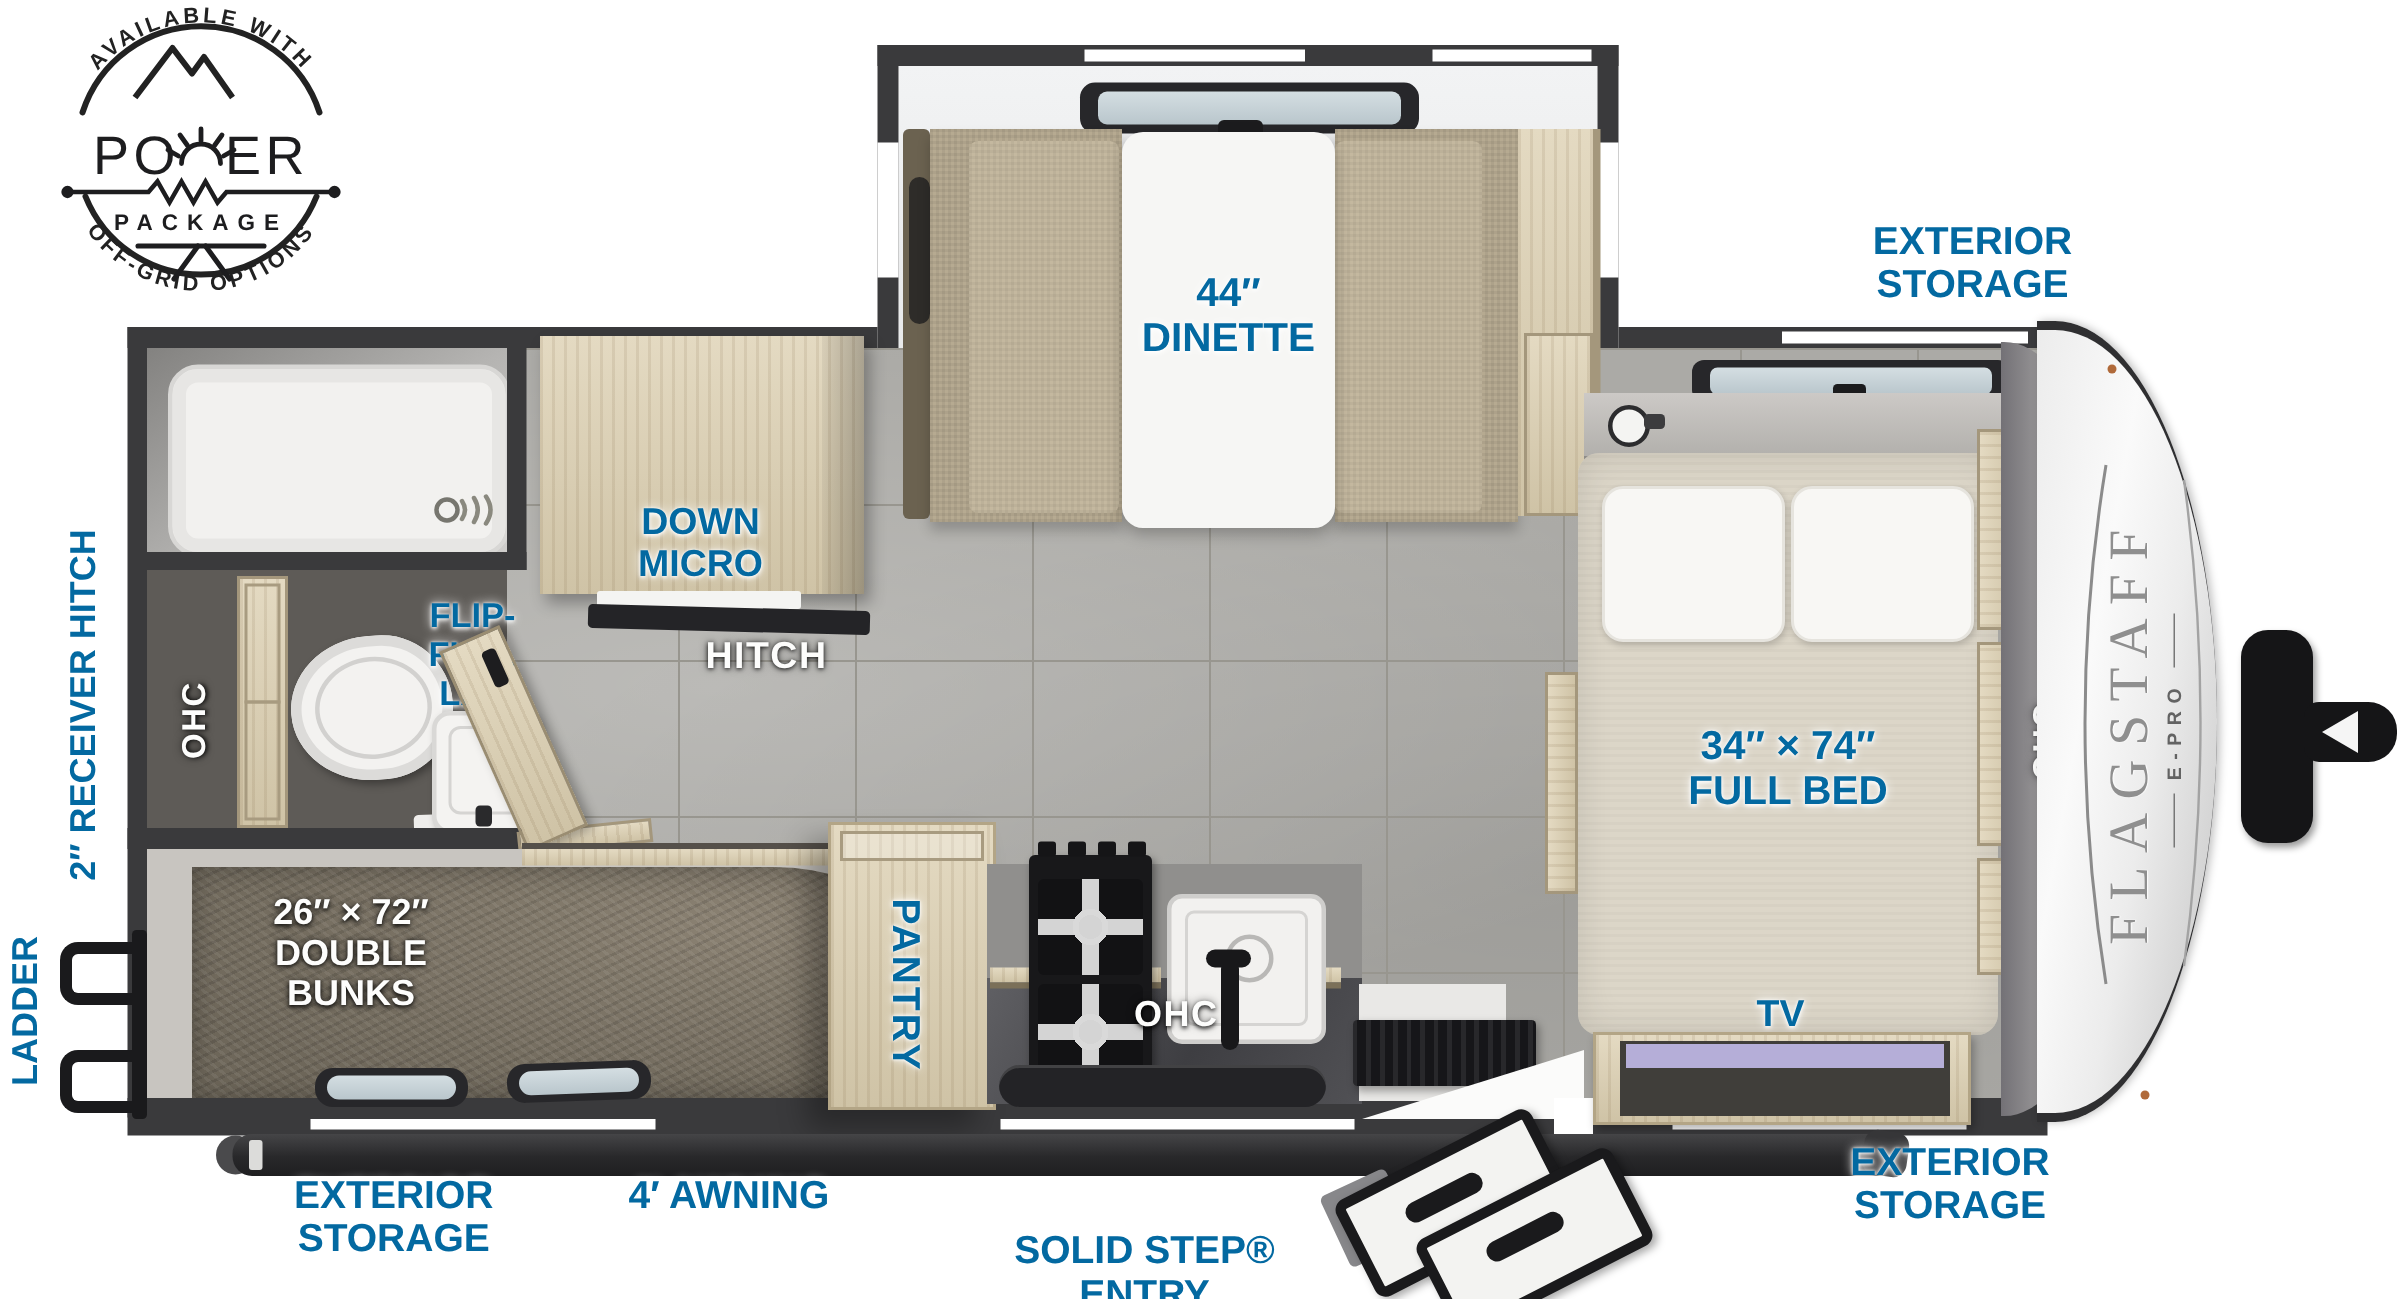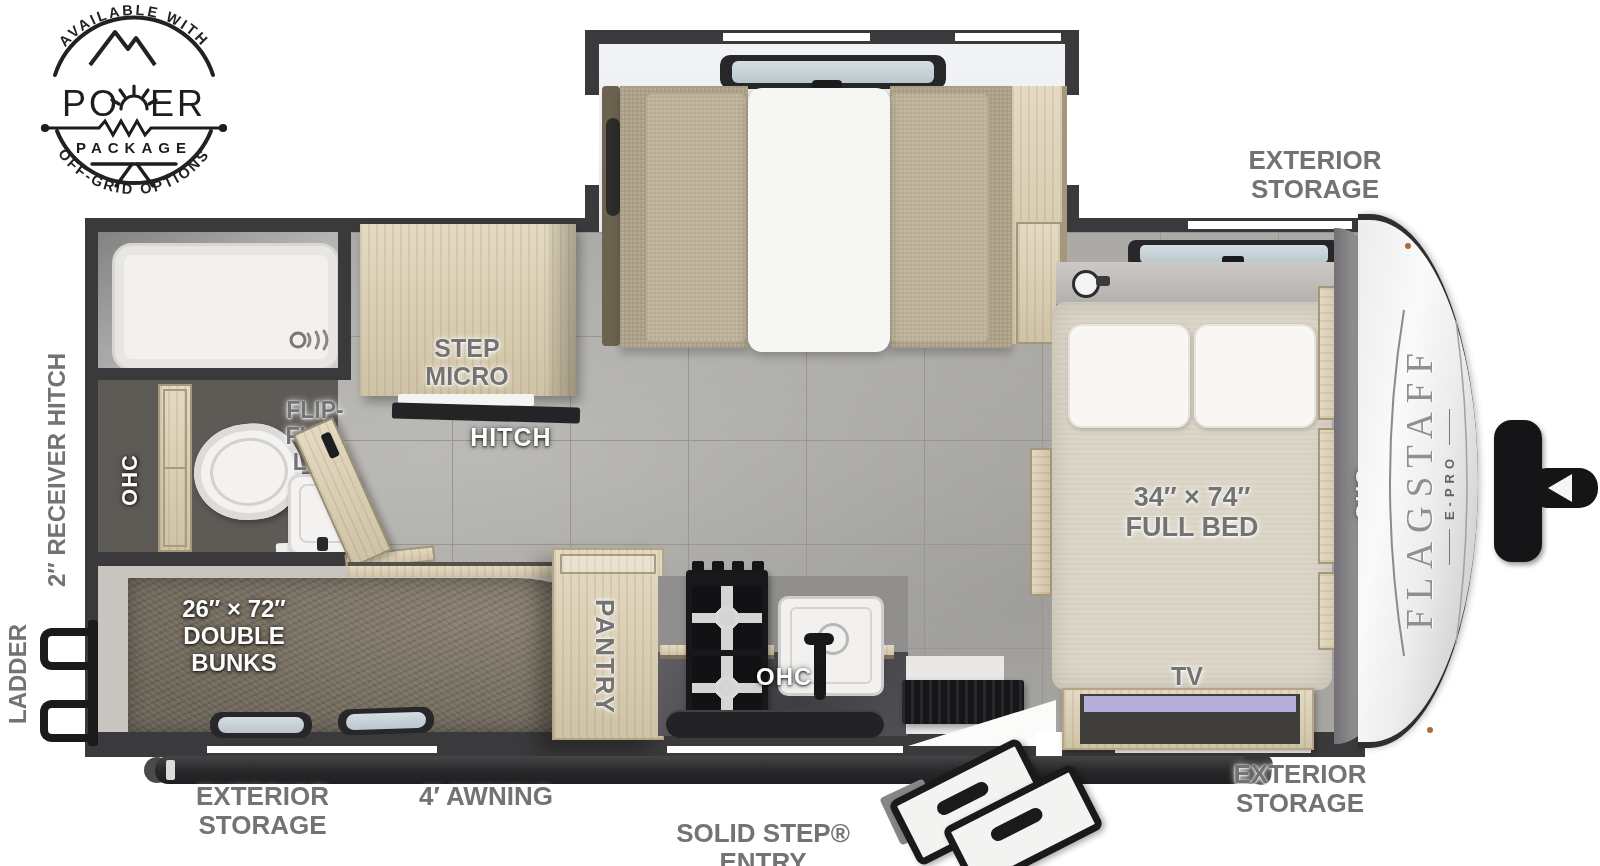--- a/index.html
+++ b/index.html
@@ -27,21 +27,21 @@
       #b6aa91;}
   .cushion{background:
       repeating-linear-gradient(0deg, rgba(0,0,0,.04) 0 2px, transparent 2px 4px),
       repeating-linear-gradient(90deg, rgba(0,0,0,.04) 0 2px, transparent 2px 4px),
       #c4b89f; border-radius:6px;}
   .carpet{background:
       repeating-linear-gradient(38deg, rgba(255,255,255,.06) 0 2px, transparent 2px 5px),
       repeating-linear-gradient(-25deg, rgba(0,0,0,.10) 0 2px, transparent 2px 6px),
       radial-gradient(ellipse at 70% 25%, #8a8172, #6e675a 80%);}
   .lbl{font-weight:700;text-align:center;white-space:pre-line;line-height:1.12;}
-  .lbl-black{color:#737373;text-shadow:0 0 7px rgba(255,255,255,.95),0 1px 3px rgba(255,255,255,.9),0 0 2px rgba(255,255,255,.9);}
+  .lbl-black{color:#0369a1;text-shadow:0 0 7px rgba(255,255,255,.95),0 1px 3px rgba(255,255,255,.9),0 0 2px rgba(255,255,255,.9);}
   .lbl-white{color:#fdfdfc;text-shadow:0 1px 3px rgba(0,0,0,.85),0 0 6px rgba(0,0,0,.5);}
   .rot-ccw{transform:translate(-50%,-50%) rotate(-90deg);white-space:nowrap;}
   .vtext{writing-mode:vertical-rl;white-space:nowrap;}
   .glass{background:linear-gradient(180deg,#d4dee2,#b9c6cc);}
   .winframe{background:#27272a;border-radius:10px;}
   .burner{position:absolute;border-radius:4px;
     background:
       radial-gradient(circle at 50% 50%, transparent 0 8px, #d9d9d9 8px 12px, transparent 12px),
       linear-gradient(transparent 42%, #d4d4d4 42% 58%, transparent 58%),
       linear-gradient(90deg, transparent 42%, #d4d4d4 42% 58%, transparent 58%),
@@ -117,20 +117,22 @@
 
   <div class="abs" style="left:602px;top:86px;width:18px;height:260px;background:#6b6250;border-radius:4px;"></div>
   <div class="abs" style="left:606px;top:118px;width:14px;height:98px;background:#2e2c29;border-radius:7px;"></div>
   <div class="abs fabric" style="left:620px;top:86px;width:128px;height:262px;box-shadow:0 6px 8px rgba(0,0,0,.2);"></div>
   <div class="abs cushion" style="left:646px;top:94px;width:100px;height:248px;"></div>
   <div class="abs fabric" style="left:890px;top:86px;width:122px;height:262px;box-shadow:0 6px 8px rgba(0,0,0,.2);"></div>
   <div class="abs cushion" style="left:890px;top:94px;width:98px;height:248px;"></div>
   <div class="abs wood" style="left:1012px;top:86px;width:50px;height:258px;border-right:5px solid #a4977c;"></div>
 
   <div class="abs" style="left:748px;top:88px;width:142px;height:264px;background:#f6f6f4;border-radius:14px;box-shadow:0 4px 10px rgba(0,0,0,.25);"></div>
+  <div class="abs lbl lbl-black" style="left:729px;top:180px;width:180px;font-size:27px;">44″
+DINETTE</div>
 
   <div class="abs" style="left:98px;top:232px;width:240px;height:138px;background:linear-gradient(145deg,#838280,#b5b4b2 55%,#cfcecc);"></div>
   <div class="abs" style="left:112px;top:243px;width:222px;height:122px;background:#f2f1ef;border:3px solid #d8d7d5;border-radius:20px;box-shadow:inset 0 0 0 9px rgba(0,0,0,.045);"></div>
   <svg class="abs" style="left:286px;top:326px;" width="52" height="42" viewBox="0 0 52 42">
     <circle cx="12" cy="14" r="7" fill="none" stroke="#77766f" stroke-width="3"></circle>
     <path d="M 22 8 q 4 6 0 12 M 30 6 q 5 8 0 16 M 38 5 q 6 9 0 18" fill="none" stroke="#8a897f" stroke-width="3" stroke-linecap="round"></path>
   </svg>
   <div class="abs wall" style="left:98px;top:368px;width:253px;height:12px;"></div>
   <div class="abs wall" style="left:338px;top:218px;width:13px;height:162px;"></div>
   <div class="abs" style="left:98px;top:380px;width:240px;height:174px;background:radial-gradient(ellipse at 55% 45%, #656california, #5e5b57 0%, #4f4c48 90%);background-color:#5e5b57;"></div>
@@ -151,21 +153,21 @@
 FULL
 LAV</div>
   <div class="abs wall" style="left:85px;top:552px;width:265px;height:14px;"></div>
   <div class="abs wood" style="left:345px;top:550px;width:90px;height:16px;transform:rotate(-6deg);border:2px solid #a4977c;box-sizing:border-box;"></div>
   <div class="abs wood" style="left:352px;top:422px;width:44px;height:146px;transform:rotate(-24deg);transform-origin:0 100%;border:2px solid #9a8d72;box-sizing:border-box;box-shadow:3px 3px 7px rgba(0,0,0,.3);">
     <div style="position:absolute;right:7px;top:10px;width:10px;height:26px;background:#1d1d1f;border-radius:3px;"></div>
   </div>
 
   <div class="abs wood" style="left:360px;top:224px;width:216px;height:172px;box-shadow:4px 6px 10px rgba(0,0,0,.3);"></div>
   <div class="abs" style="left:548px;top:224px;width:28px;height:172px;background:linear-gradient(90deg,rgba(0,0,0,.05),rgba(0,0,0,.25));"></div>
-  <div class="abs lbl lbl-black" style="left:377px;top:334px;width:180px;font-size:25px;">STEP
+  <div class="abs lbl lbl-black" style="left:377px;top:334px;width:180px;font-size:25px;">DOWN
 MICRO</div>
   <div class="abs" style="left:398px;top:394px;width:136px;height:12px;background:#f4f4f2;border-radius:2px;"></div>
   <div class="abs" style="left:392px;top:405px;width:188px;height:16px;background:#242427;border-radius:3px;transform:rotate(1.5deg);"></div>
   <div class="abs lbl lbl-white" style="left:450px;top:423px;width:122px;font-size:25px;letter-spacing:1px;">HITCH</div>
 
   <div class="abs winframe" style="left:1128px;top:240px;width:212px;height:28px;border-radius:8px;"></div>
   <div class="abs glass" style="left:1140px;top:245px;width:188px;height:18px;border-radius:5px;"></div>
   <div class="abs" style="left:1222px;top:256px;width:22px;height:13px;background:#1b1b1d;border-radius:3px;"></div>
   <div class="abs wood" style="left:1016px;top:222px;width:46px;height:122px;border:2px solid #a4977c;box-sizing:border-box;"></div>
   <div class="abs" style="left:1056px;top:262px;width:304px;height:42px;background:linear-gradient(180deg,#ccc9c6,#b2b0ac);border-bottom:6px solid #8e8c89;"></div>

